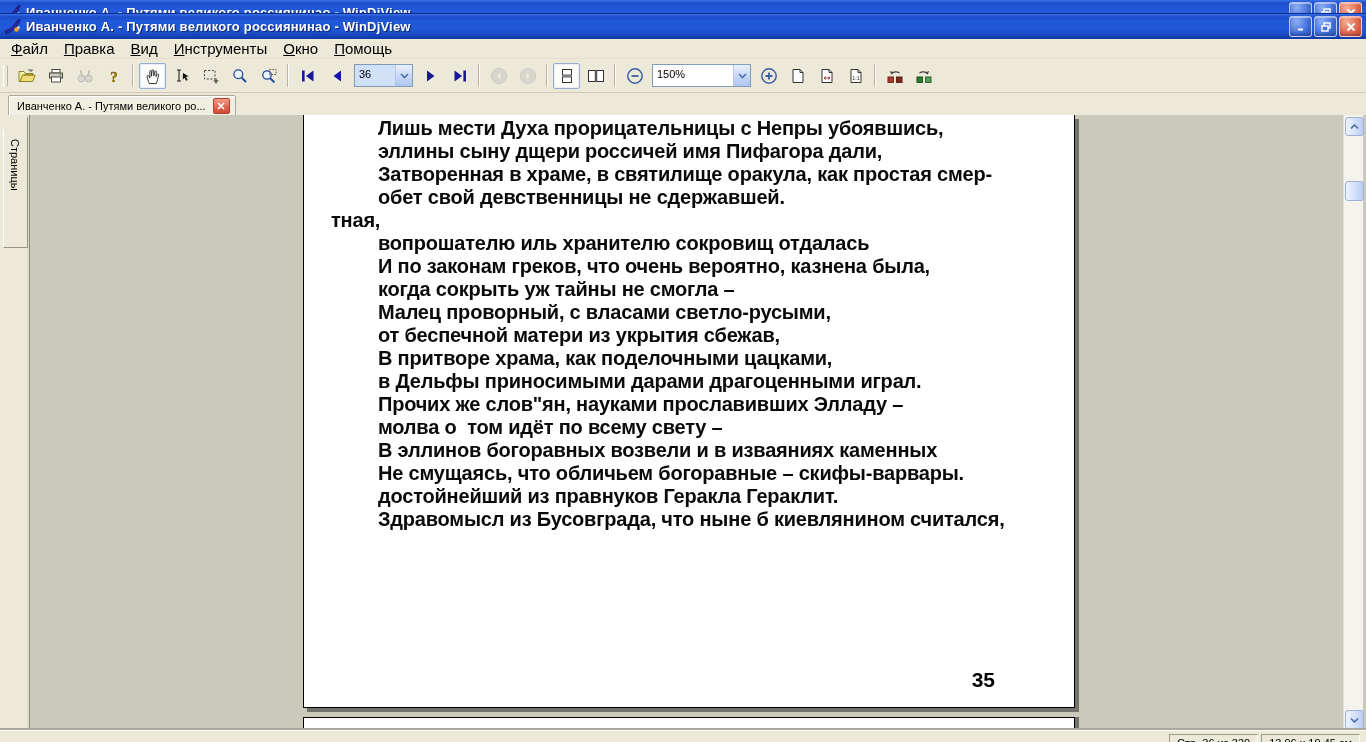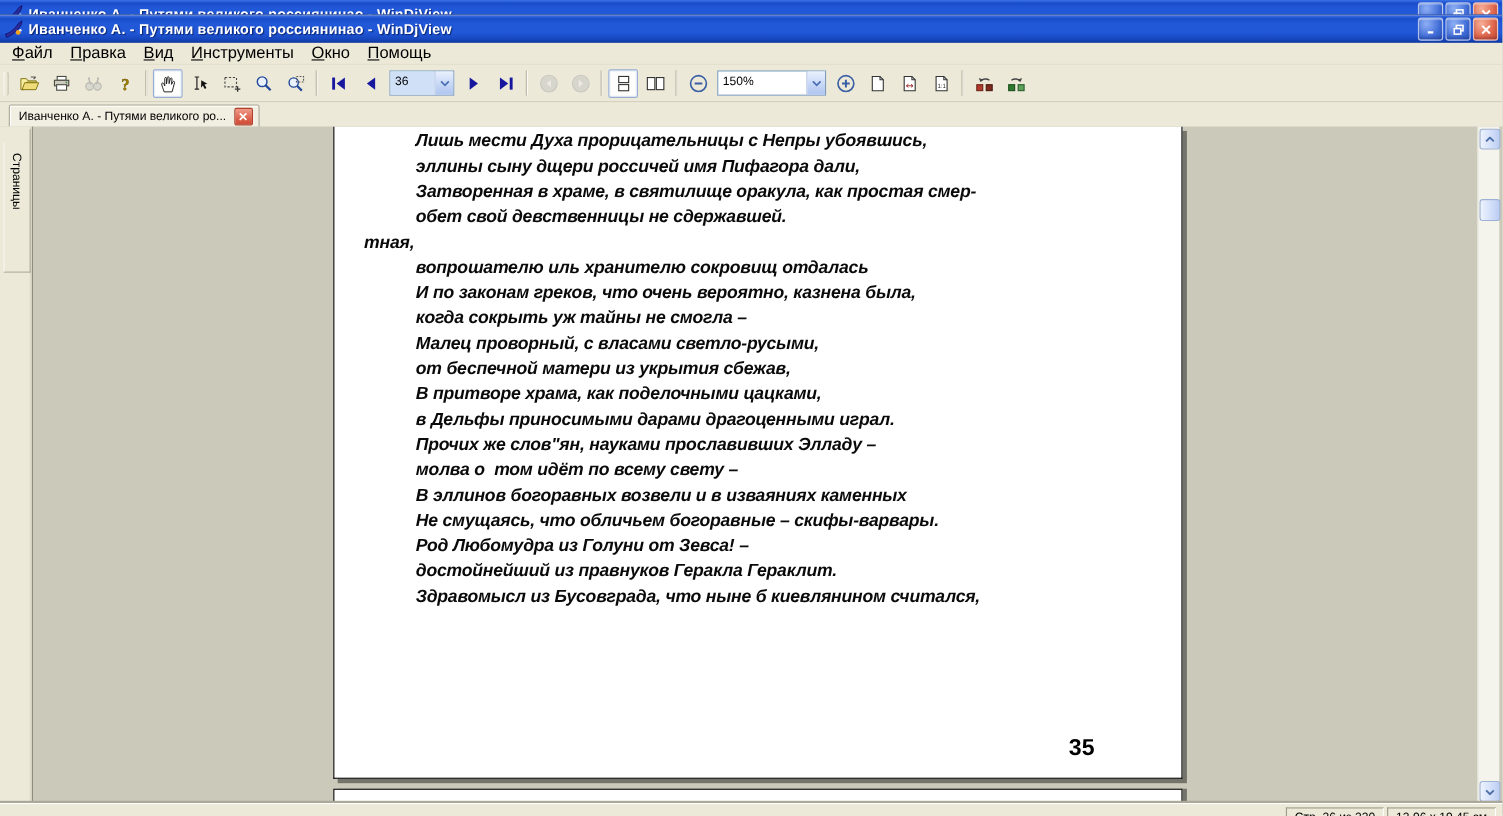--- a/index.html
+++ b/index.html
@@ -63,22 +63,22 @@
   .vtab-label{writing-mode:vertical-rl;text-orientation:mixed;font-size:11px;color:#000;
     position:absolute;left:5px;top:22px;white-space:nowrap;}
   .viewer{position:absolute;left:30px;right:22px;top:0;bottom:0;overflow:hidden;}
   .page{position:absolute;background:#fff;}
   .page.current{left:273px;top:0;width:770px;height:592px;
     border-left:1px solid #000;border-right:1px solid #000;border-bottom:1px solid #000;
     box-shadow:4px 4px 0 #74746A;}
   .page.next{left:273px;top:602px;width:770px;height:22px;
     border:1px solid #000;box-shadow:4px 0 0 #74746A;}
   .page-text{position:absolute;left:0;top:2px;width:100%;}
-  .pline{font-size:16px;font-weight:bold;line-height:23px;color:#0A0A0A;
-    padding-left:27px;white-space:pre;letter-spacing:-0.2px;font-style:italic;}
+  .pline{font-size:20px;font-weight:bold;line-height:23px;color:#0A0A0A;
+    padding-left:27px;white-space:pre;letter-spacing:-0.2px;}
   .pline.ind{padding-left:74px;}
   .page-number{position:absolute;top:519px;left:27px;width:664px;text-align:right;
     font-size:21px;font-weight:bold;color:#000;margin-top:34px;}
 
   
   .vscroll{position:absolute;right:3px;top:0;bottom:0;width:19px;background:#F4F3EC;
     border-left:1px solid #E2E0D4;}
   .scroll-btn{position:absolute;left:1px;width:17px;height:17px;border-radius:3px;
     background:linear-gradient(90deg,#EDF3FE,#CCDAF8 70%,#BCCDF2);border:1px solid #9EB0D4;
     display:flex;align-items:center;justify-content:center;}
@@ -425,21 +425,20 @@
             <div class="pline ind">И по законам греков, что очень вероятно, казнена была,</div>
             <div class="pline ind">когда сокрыть уж тайны не смогла –</div>
             <div class="pline ind">Малец проворный, с власами светло-русыми,</div>
             <div class="pline ind">от беспечной матери из укрытия сбежав,</div>
             <div class="pline ind">В притворе храма, как поделочными цацками,</div>
             <div class="pline ind">в Дельфы приносимыми дарами драгоценными играл.</div>
             <div class="pline ind">Прочих же слов"ян, науками прославивших Элладу –</div>
             <div class="pline ind">молва о  том идёт по всему свету –</div>
             <div class="pline ind">В эллинов богоравных возвели и в изваяниях каменных</div>
             <div class="pline ind">Не смущаясь, что обличьем богоравные – скифы-варвары.</div>
-            <div class="pline ind">Род Любомудра из Голуни от Зевса! –</div>
             <div class="pline ind">достойнейший из правнуков Геракла Гераклит.</div>
             <div class="pline ind">Здравомысл из Бусовграда, что ныне б киевлянином считался,</div>
           </div>
         <div class="page-number">35</div>
       </div>
       <div class="page next"></div>
     </div>
 
     <div class="vscroll">
       <div class="scroll-btn up">

